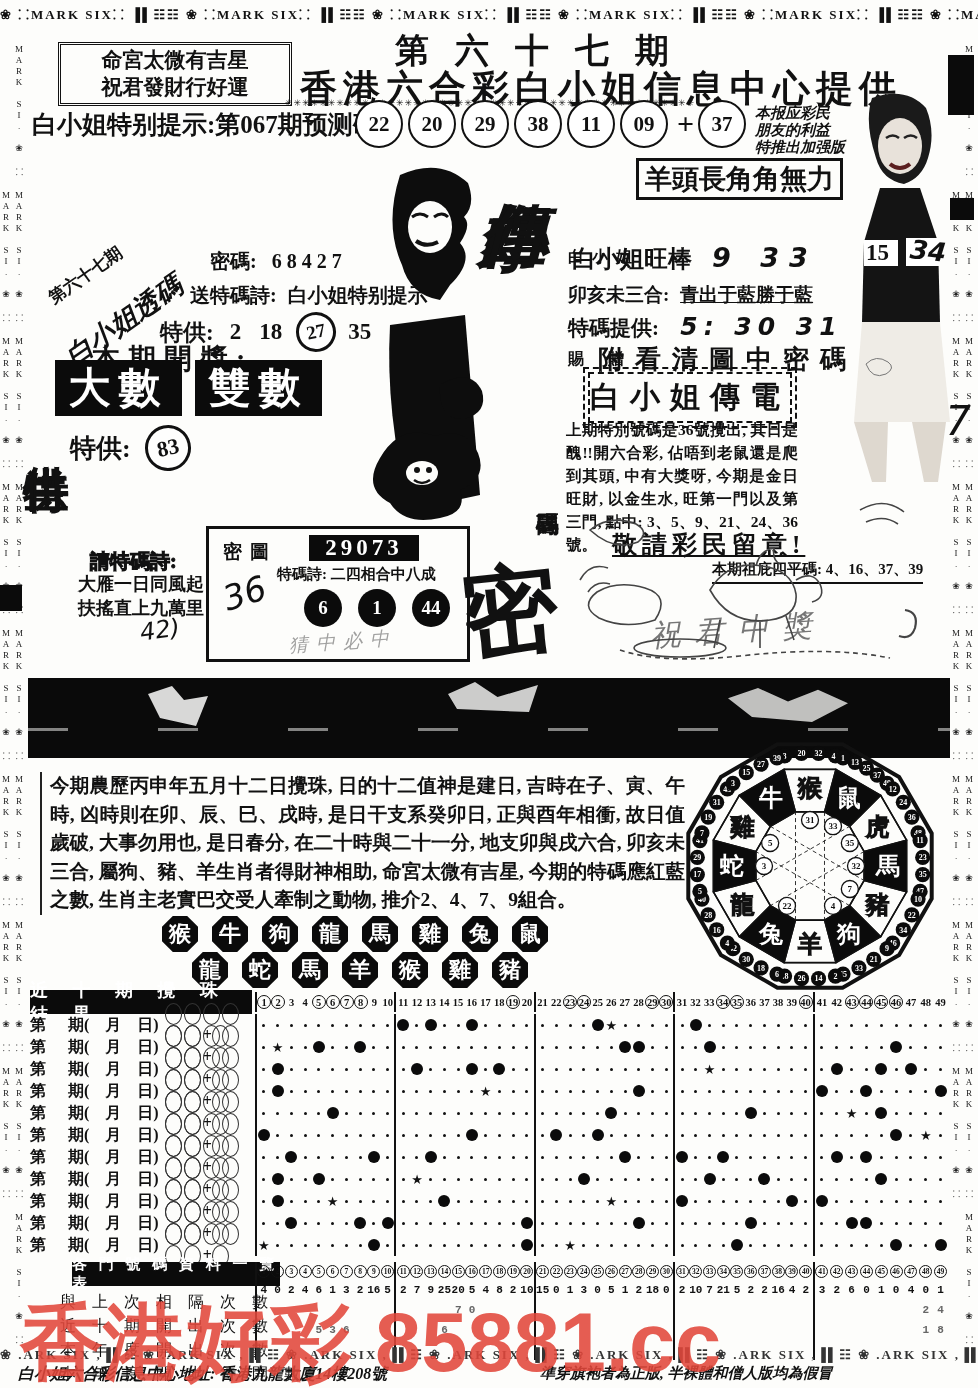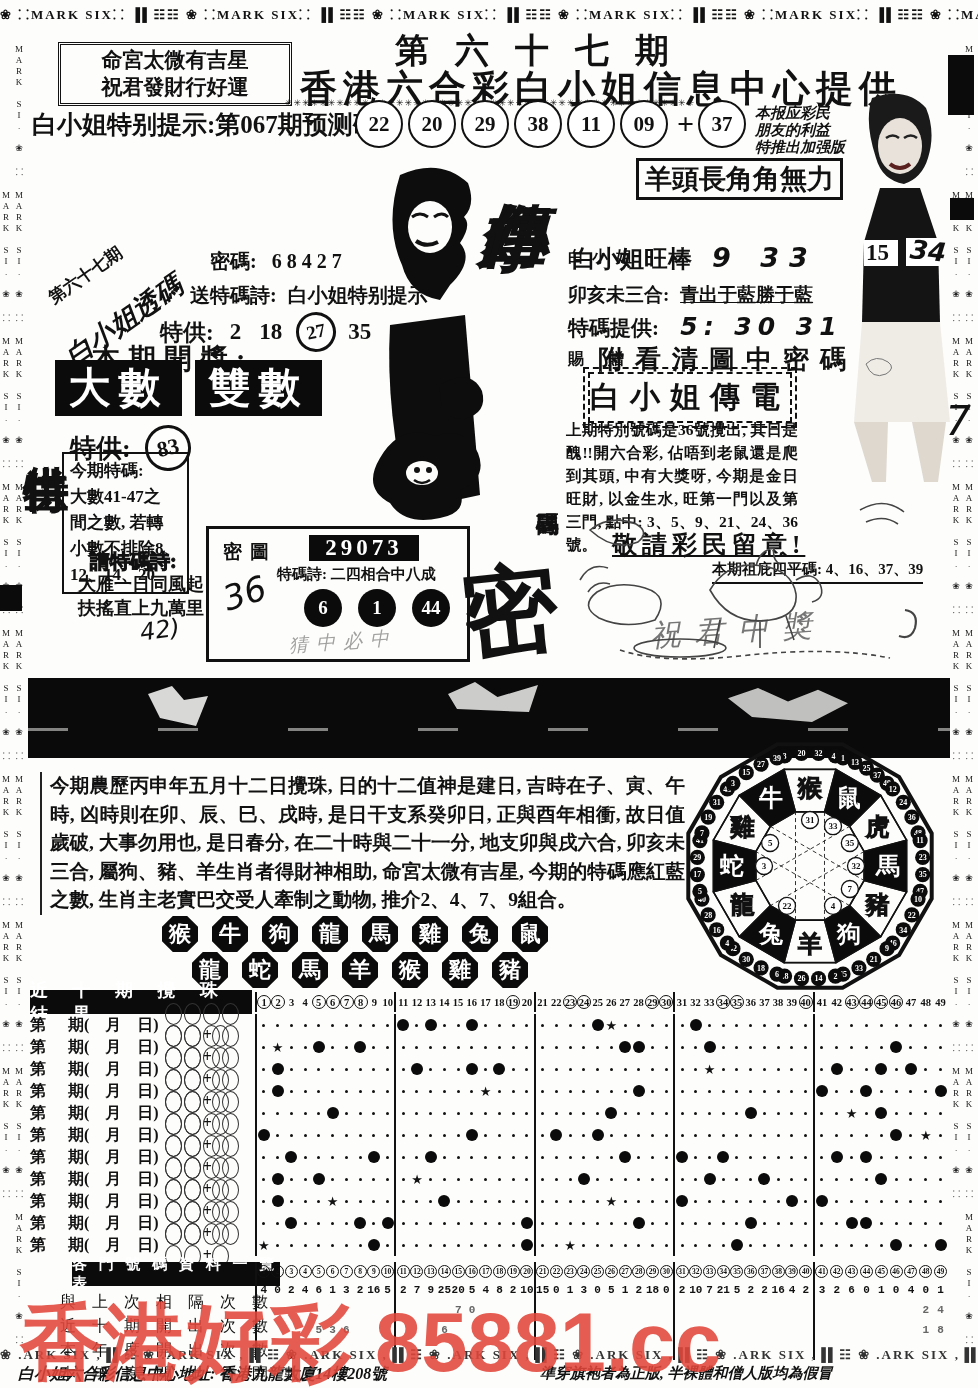--- a/index.html
+++ b/index.html
@@ -121,27 +121,20 @@
     <span style="margin-left:18px;">18</span>
     <span class="stamp" style="width:34px;height:34px;font-size:19px;margin-left:14px;">27</span>
     <span style="margin-left:12px;">35</span>
   </div>
   <div class="abs" style="left:92px;top:340px;font-size:28px;font-weight:bold;letter-spacing:8px;">本期開獎:</div>
   <div class="abs blackblock" style="left:195px;top:360px;width:127px;height:56px;">雙數</div>
   <div class="abs blackblock" style="left:55px;top:360px;width:127px;height:56px;">大數</div>
   <div class="abs" style="left:70px;top:425px;font-size:26px;font-weight:bold;display:flex;align-items:center;">
     <span>特供:</span>
     <span class="stamp" style="width:40px;height:40px;font-size:22px;margin-left:14px;border-width:3px;">83</span>
-  </div>
-  <div class="abs tipbox" style="left:62px;top:452px;">
-    <div>今期特碼:</div>
-    <div>大數41-47之</div>
-    <div>間之數, 若轉</div>
-    <div>小數不排除8、</div>
-    <div>12、14、20</div>
   </div>
   <div class="abs vtext" style="left:24px;top:430px;font-size:46px;font-weight:900;height:290px;line-height:44px;">生肖特供</div>
 
   <div class="abs poemtitle" style="left:90px;top:548px;">請特碼詩:</div>
   <div class="abs" style="left:78px;top:572px;font-size:18px;font-weight:bold;">大雁一日同風起</div>
   <div class="abs" style="left:78px;top:596px;font-size:18px;font-weight:bold;">扶搖直上九萬里</div>
   <div class="abs hand" style="left:140px;top:616px;font-size:24px;transform:rotate(-8deg);">42)</div>
 
   <div class="abs mibox" style="left:206px;top:526px;width:258px;height:130px;">
     <div class="abs" style="left:14px;top:10px;font-size:19px;font-weight:bold;letter-spacing:8px;">密圖</div>

